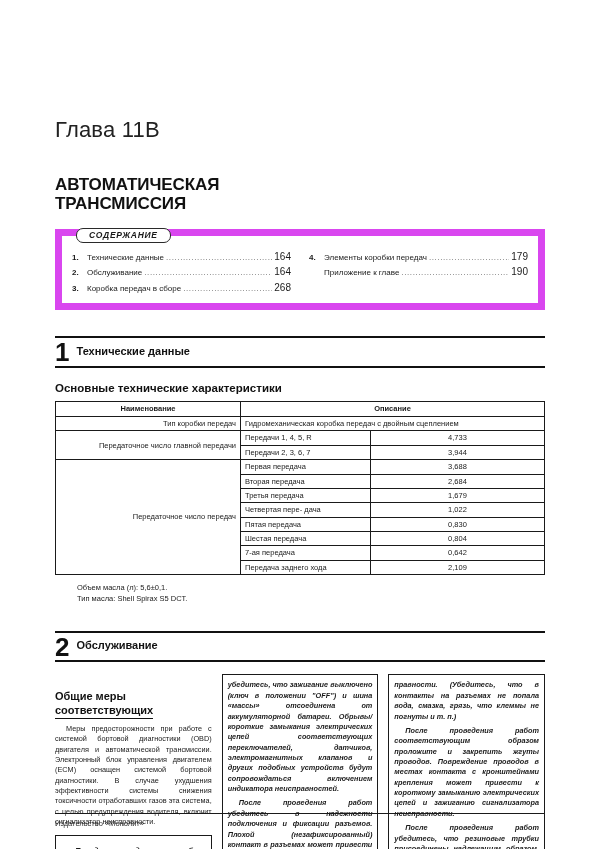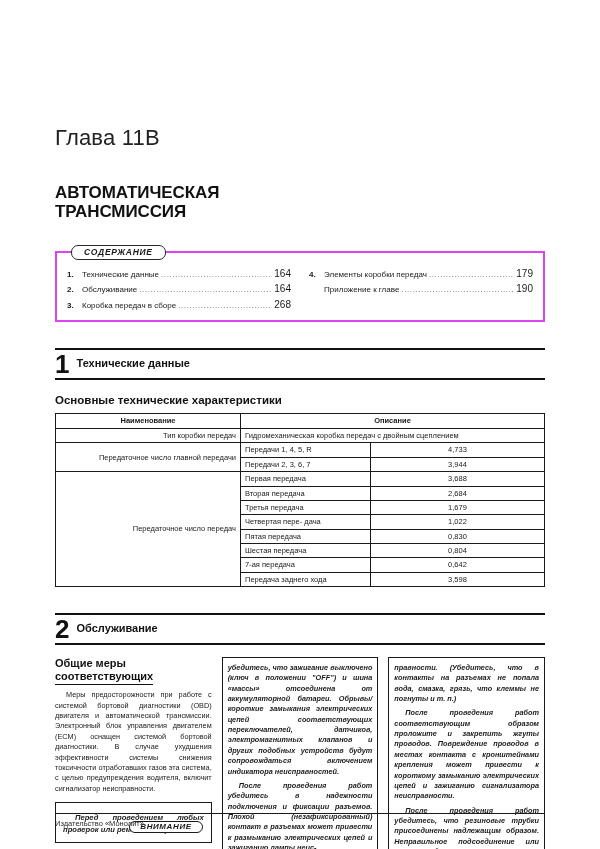--- a/index.html
+++ b/index.html
@@ -13,21 +13,21 @@
     height: 849px;
     font-family: "Liberation Sans", sans-serif;
     color: #1a1a1a;
     -webkit-font-smoothing: antialiased;
   }
   .page {
     position: relative;
     width: 600px;
     height: 849px;
     box-sizing: border-box;
-    padding: 8px 55px;
+    padding: 0 55px;
     overflow: hidden;
   }
 
   
   .chapter-label {
     font-size: 22px;
     font-weight: 400;
     letter-spacing: 0.2px;
     color: #222;
     padding-top: 118px;
@@ -39,22 +39,22 @@
     font-weight: bold;
     line-height: 1.12;
     letter-spacing: -0.1px;
     color: #111;
     margin: 33px 0 0 0;
     text-transform: uppercase;
   }
 
   
   .toc {
-    margin-top: 30px;
-    border: 2px solid #d946ef;
+    margin-top: 16px;
+    border: 7px solid #d946ef;
     position: relative;
     padding: 13px 10px 8px 10px;
     min-height: 48px;
     box-sizing: border-box;
   }
   .toc-tab {
     position: absolute;
     top: -8px;
     left: 14px;
     background: #ffffff;
@@ -181,21 +181,21 @@
     margin-top: 12px;
   }
   .body-col {
     flex: 1 1 0;
     min-width: 0;
   }
   .col-title {
     font-size: 11px;
     font-weight: bold;
     line-height: 1.2;
-    margin: 0 0 5px 0;
+    margin: 16px 0 5px 0;
     color: #111;
   }
   .col-title span { display: block; }
   .col-title .underlined {
     border-bottom: 1.6px solid #111;
     display: inline-block;
     padding-bottom: 1px;
   }
   p.body {
     margin: 0 0 4px 0;
@@ -381,25 +381,29 @@
         <tr>
           <td class="gear-cell">Шестая передача</td>
           <td class="val-cell">0,804</td>
         </tr>
         <tr>
           <td class="gear-cell">7-ая передача</td>
           <td class="val-cell">0,642</td>
         </tr>
         <tr>
           <td class="gear-cell">Передача заднего хода</td>
-          <td class="val-cell">3,598</td>
+          <td class="val-cell">2,109</td>
         </tr>
       </tbody>
     </table>
 
+    <div class="oil-notes">
+      <div>Объем масла (л): 5,6±0,1.</div>
+      <div>Тип масла: Shell Spirax S5 DCT.</div>
+    </div>
   </div>
 
   <div class="section">
     <div class="rule-thick"></div>
     <div class="sec-head">
       <div class="sec-num">2</div>
       <div class="sec-name">Обслуживание</div>
     </div>
 
     <div class="body-cols">

